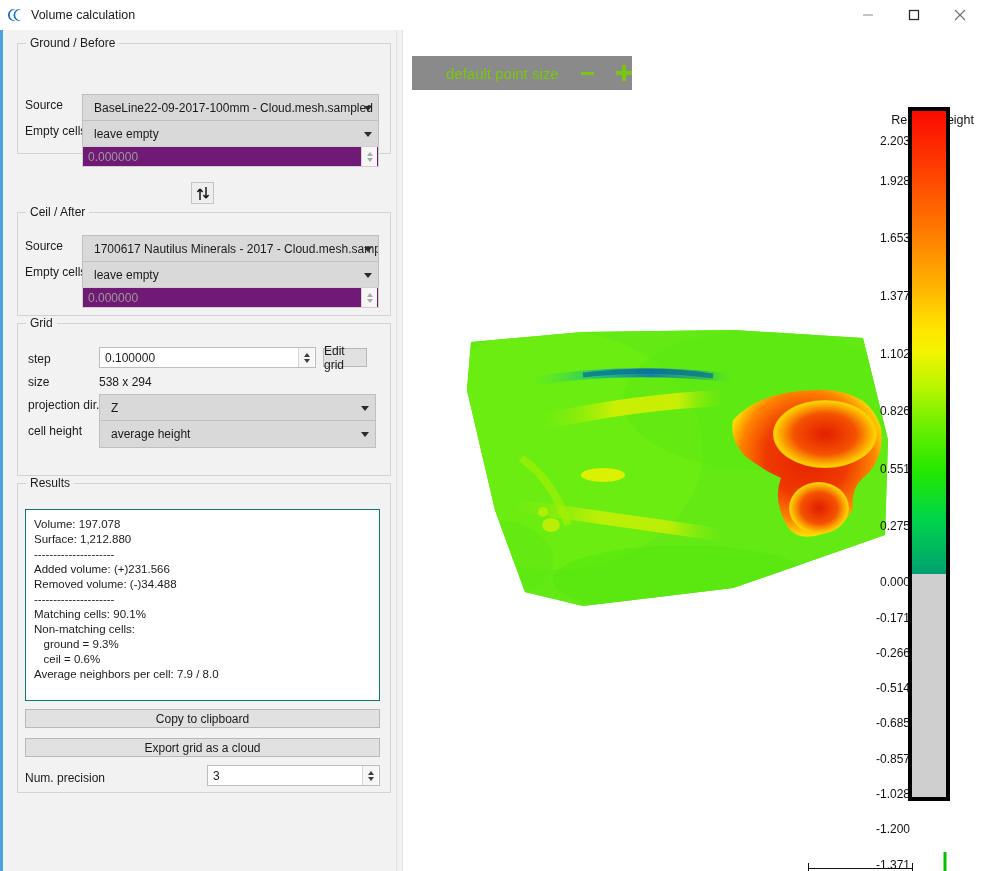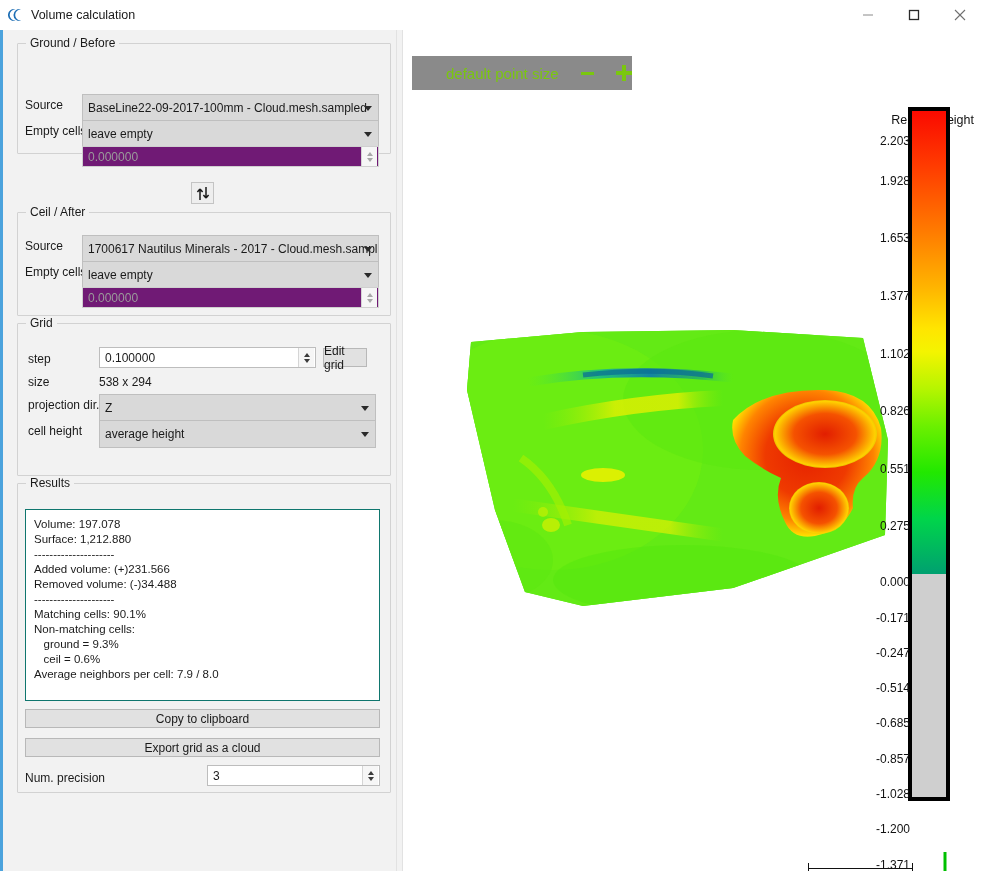--- a/index.html
+++ b/index.html
@@ -88,21 +88,21 @@
     line-height: 16px;
   }
 
   
   .combo {
     position: absolute;
     height: 28px;
     background: #d9d9d9;
     border: 1px solid #bfbfbf;
     display: flex; align-items: center;
-    padding-left: 5px; padding-right: 20px;
+    padding-left: 11px; padding-right: 20px;
     font-size: 12px; color: #1a1a1a;
     white-space: nowrap; overflow: hidden;
     cursor: default;
   }
   .combo .arrow {
     position: absolute; right: 6px; top: 50%;
     margin-top: -2px;
     width: 0; height: 0;
     border-left: 4px solid transparent;
     border-right: 4px solid transparent;
@@ -494,21 +494,21 @@
         <div class="cb-tick" style="top:105px; right:73px;">2.203</div>
         <div class="cb-tick" style="top:145px; right:73px;">1.928</div>
         <div class="cb-tick" style="top:202px; right:73px;">1.653</div>
         <div class="cb-tick" style="top:260px; right:73px;">1.377</div>
         <div class="cb-tick" style="top:318px; right:73px;">1.102</div>
         <div class="cb-tick" style="top:375px; right:73px;">0.826</div>
         <div class="cb-tick" style="top:433px; right:73px;">0.551</div>
         <div class="cb-tick" style="top:490px; right:73px;">0.275</div>
         <div class="cb-tick" style="top:546px; right:73px;">0.000</div>
         <div class="cb-tick" style="top:582px; right:73px;">-0.171</div>
-        <div class="cb-tick" style="top:617px; right:73px;">-0.247</div>
+        <div class="cb-tick" style="top:617px; right:73px;">-0.266</div>
         <div class="cb-tick" style="top:652px; right:73px;">-0.514</div>
         <div class="cb-tick" style="top:687px; right:73px;">-0.685</div>
         <div class="cb-tick" style="top:723px; right:73px;">-0.857</div>
         <div class="cb-tick" style="top:758px; right:73px;">-1.028</div>
         <div class="cb-tick" style="top:793px; right:73px;">-1.200</div>
         <div class="cb-tick" style="top:829px; right:73px;">-1.371</div>
       </div>
 
       <div id="scalebar"></div>
 

